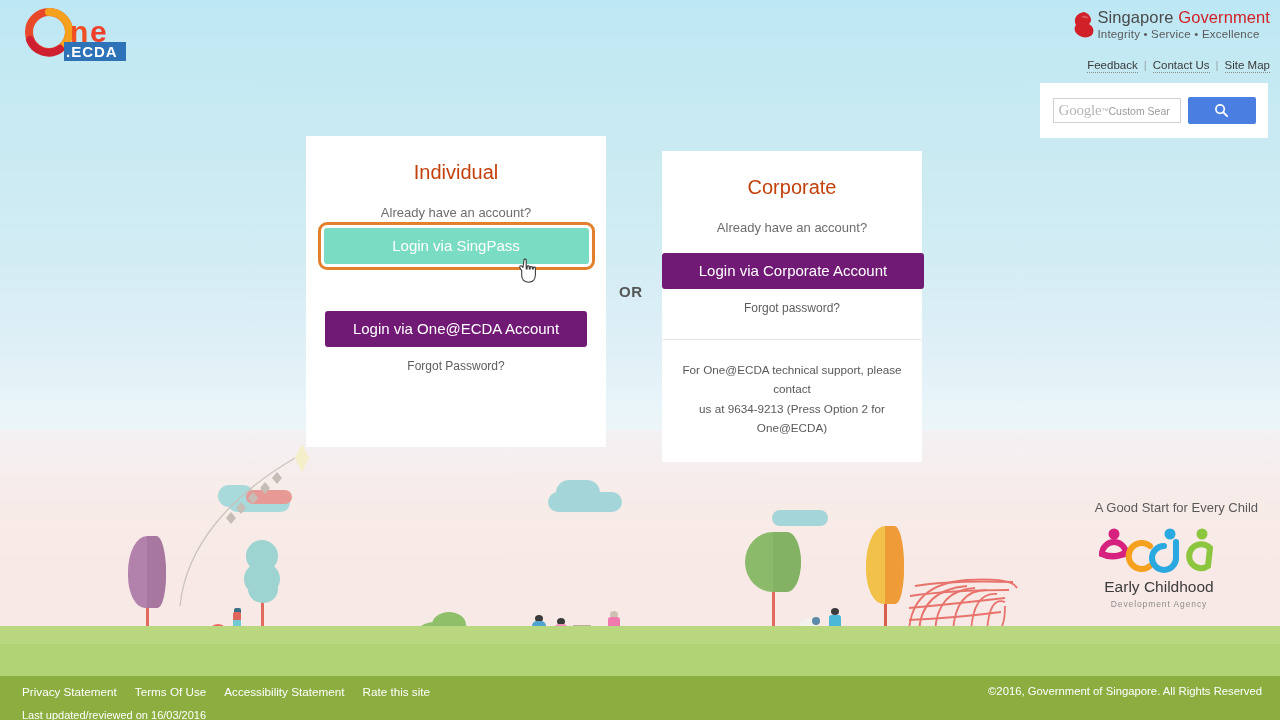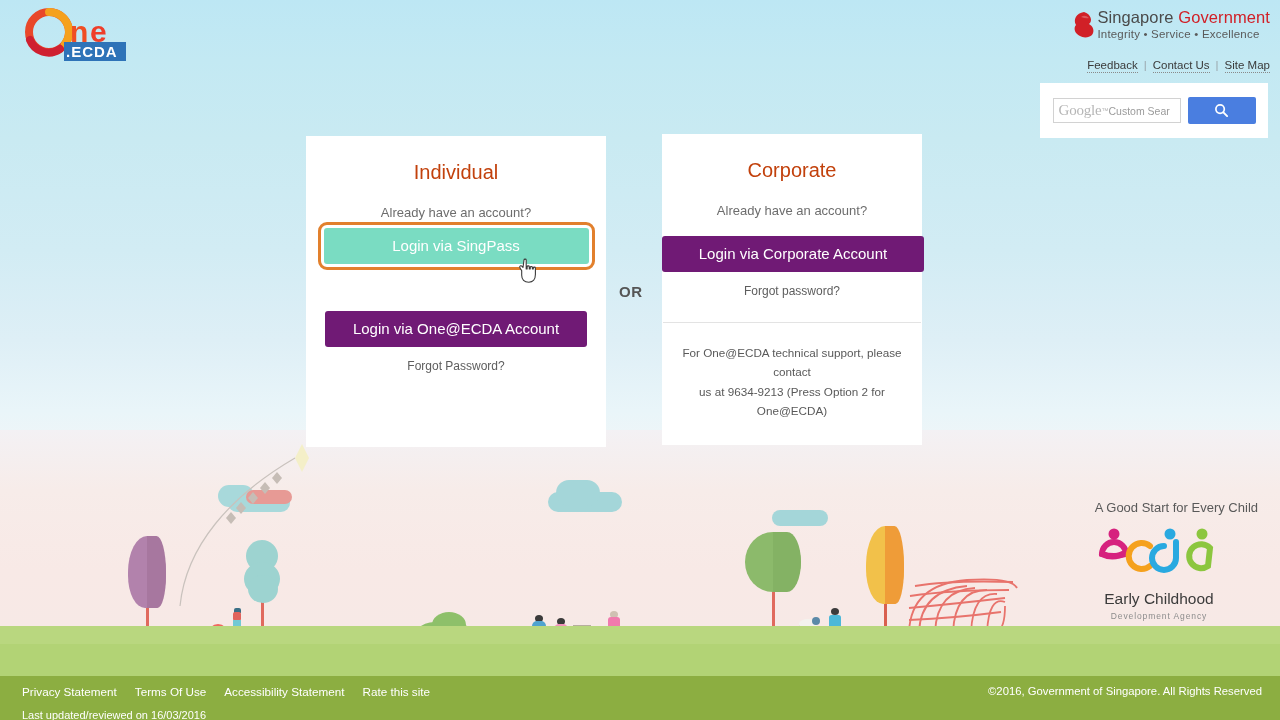--- a/index.html
+++ b/index.html
@@ -76,21 +76,21 @@
     width: 68px; height: 27px; background: #4a7ee0; border: none;
     border-radius: 2px; display: flex; align-items: center; justify-content: center;
     cursor: pointer;
   }
 
   
   .card {
     position: absolute; background: #ffffff;
   }
   #card-individual { left: 306px; top: 136px; width: 300px; height: 311px; }
-  #card-corporate  { left: 662px; top: 134px; width: 260px; height: 311px; }
+  #card-corporate  { left: 662px; top: 151px; width: 260px; height: 311px; }
 
   .card-title {
     text-align: center; font-size: 20px; color: #c2410c;
     font-weight: normal; margin-top: 25px;
   }
   .card-sub {
     text-align: center; font-size: 13px; color: #6d6d6d; margin-top: 21px;
   }
   .btn-green {
     display: block; height: 36px; line-height: 36px;
@@ -123,21 +123,21 @@
     position: absolute; left: 619px; top: 283px;
     font-size: 15px; color: #555; font-weight: bold; letter-spacing: .5px;
   }
 
   
   .tagline {
     position: absolute; right: 22px; top: 500px;
     font-size: 13px; color: #595959;
   }
   .ecda-logo { position: absolute; right: 46px; top: 528px; width: 150px; height: 72px; text-align: center;}
-  .ecda-name { font-size: 15.5px; color: #3b3b3b; margin-top: 12px; }
+  .ecda-name { font-size: 15.5px; color: #3b3b3b; margin-top: 0; }
   .ecda-sub  { font-size: 8.5px; color: #8c8c8c; letter-spacing: .9px; margin-top: 3px;}
 
   
   .footer-links {
     position: absolute; left: 22px; top: 685px;
     font-size: 11.7px; color: #ffffff;
   }
   .footer-links a { color: #fff; text-decoration: none; margin-right: 18px; cursor: pointer; }
   .footer-updated {
     position: absolute; left: 22px; top: 709px;

